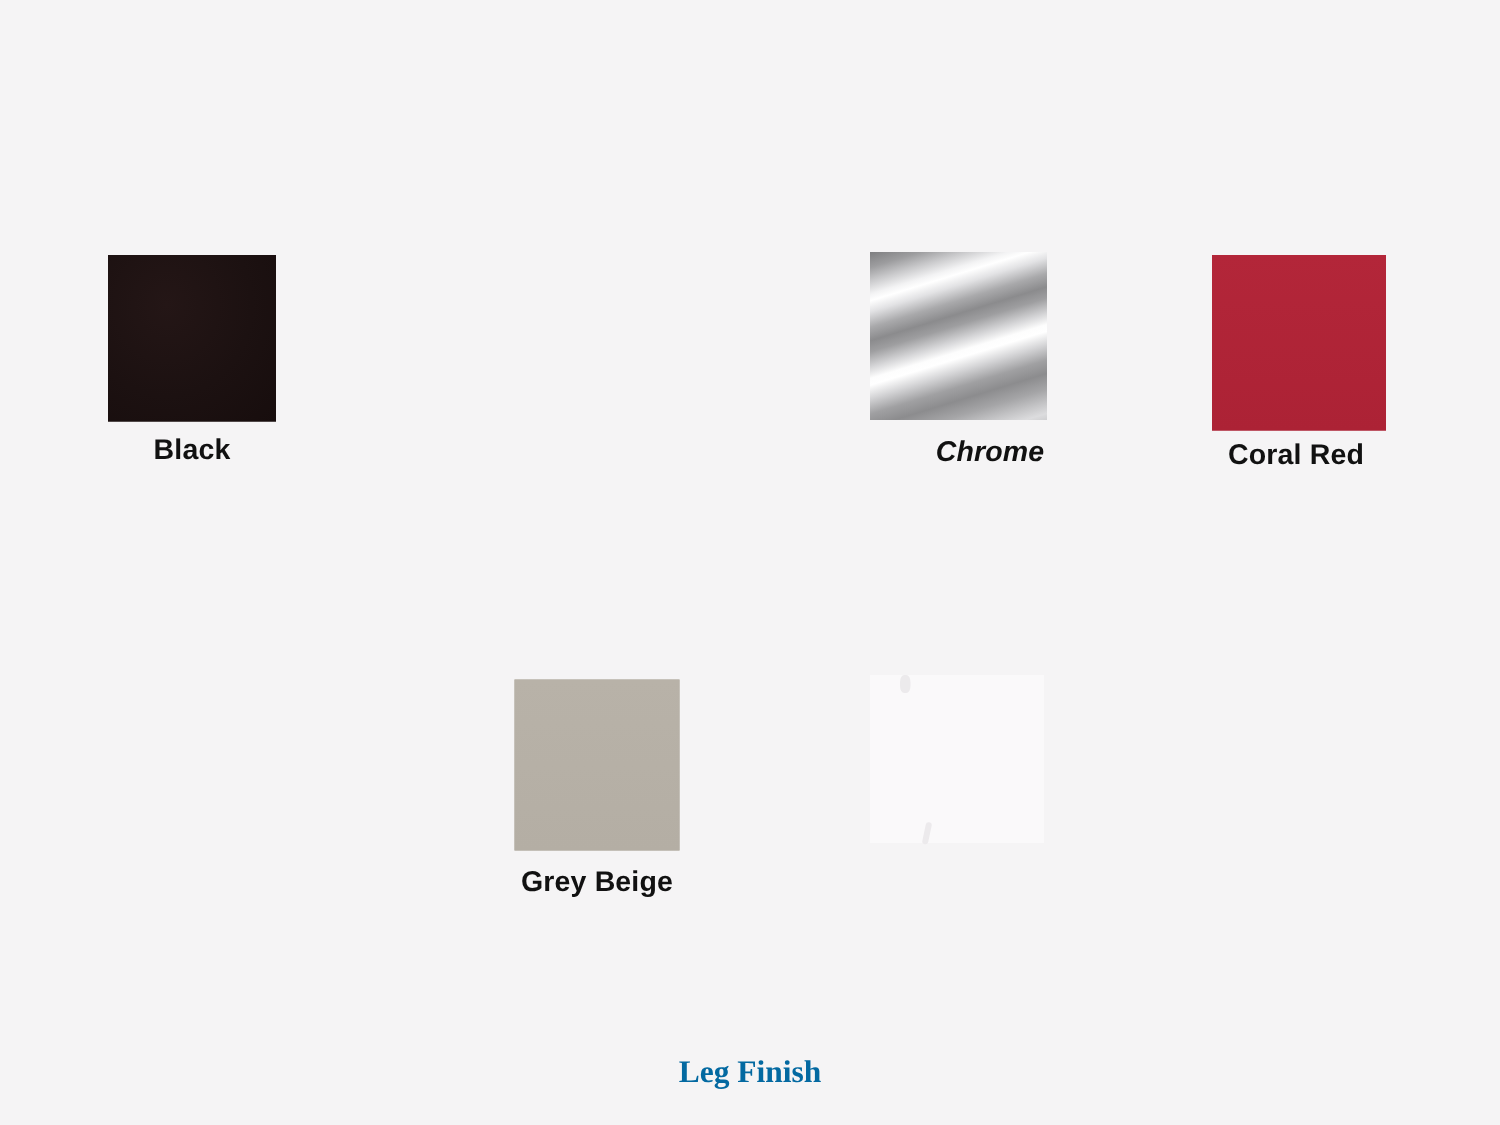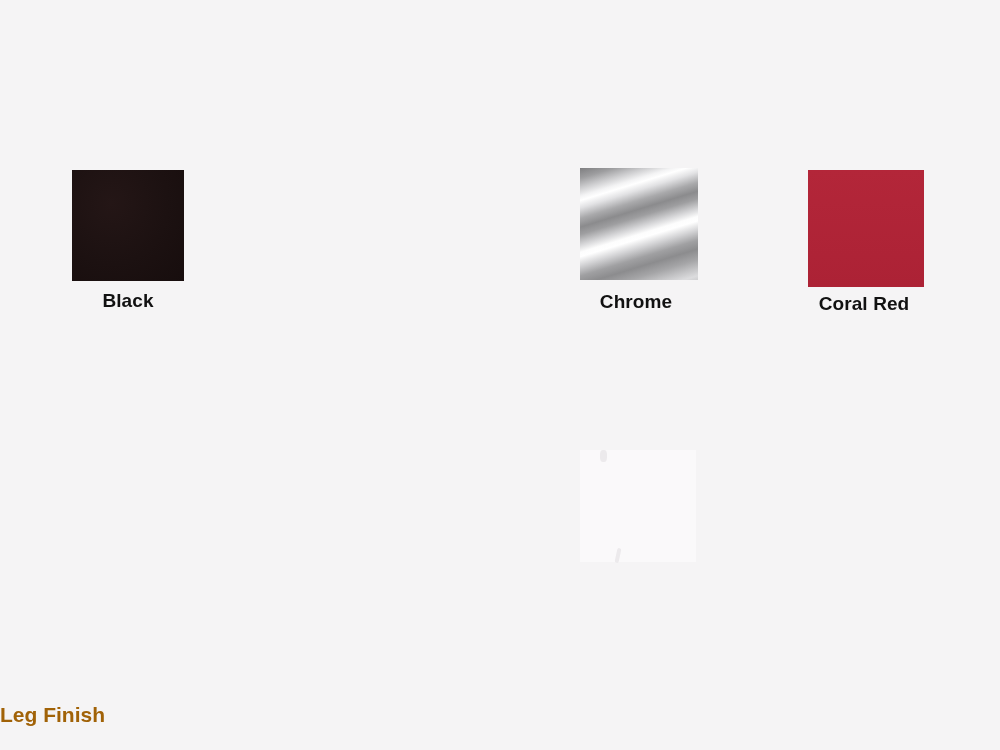--- a/index.html
+++ b/index.html
@@ -95,48 +95,53 @@
   }
   .ghost-mark {
     position: absolute;
     background: #eceaec;
     border-radius: 40%;
   }
 
   #board-title {
     position: absolute;
     width: 1000px;
-    text-align: left;
+    text-align: center;
     font-weight: bold;
-    color: #a16207;
+    color: #0369a1;
     line-height: 1;
+    font-family: Liberation Serif, serif;
   }
 </style>
 </head>
 <body>
 
 <div id="swatch-board">
 
   <div class="swatch-cell" style="left:72px; top:170px; width:112px; height:112px;">
     <div class="swatch-chip fill-black" style="width:112px; height:111px;"></div>
     <div class="swatch-label" style="left:56px; top:121px; font-size:19px; transform:translateX(-50%);">Black</div>
   </div>
 
 
   <div class="swatch-cell" style="left:580px; top:168px; width:118px; height:112px;">
     <div class="swatch-chip fill-chrome" style="width:118px; height:112px;"></div>
-    <div class="swatch-label" style="left:56px; top:124px; font-size:19px; transform:translateX(-50%);">Chrome</div>
+    <div class="swatch-label" style="left:80px; top:124px; font-size:19px; transform:translateX(-50%);font-style:italic;">Chrome</div>
   </div>
 
   <div class="swatch-cell" style="left:808px; top:170px; width:116px; height:117px;border-radius:19px;">
     <div class="swatch-chip fill-coral-red" style="width:116px; height:117px;"></div>
     <div class="swatch-label" style="left:56px; top:124px; font-size:19px; transform:translateX(-50%);">Coral Red</div>
   </div>
 
 
+  <div class="swatch-cell" style="left:343px; top:453px; width:110px; height:114px;">
+    <div class="swatch-chip fill-grey-beige" style="width:110px; height:114px;"></div>
+    <div class="swatch-label" style="left:55px; top:126px; font-size:19px; transform:translateX(-50%);">Grey Beige</div>
+  </div>
 
   <div class="ghost-chip" style="left:580px; top:450px; width:116px; height:112px;"></div>
   <div class="ghost-mark" style="left:600px; top:450px; width:7px; height:12px;"></div>
   <div class="ghost-mark" style="left:616px; top:548px; width:4px; height:15px; border-radius:2px; transform:rotate(12deg);"></div>
 
   <div id="board-title" style="top:704px; font-size:21px;">Leg Finish</div>
 
 </div>
 
 </body></html>

